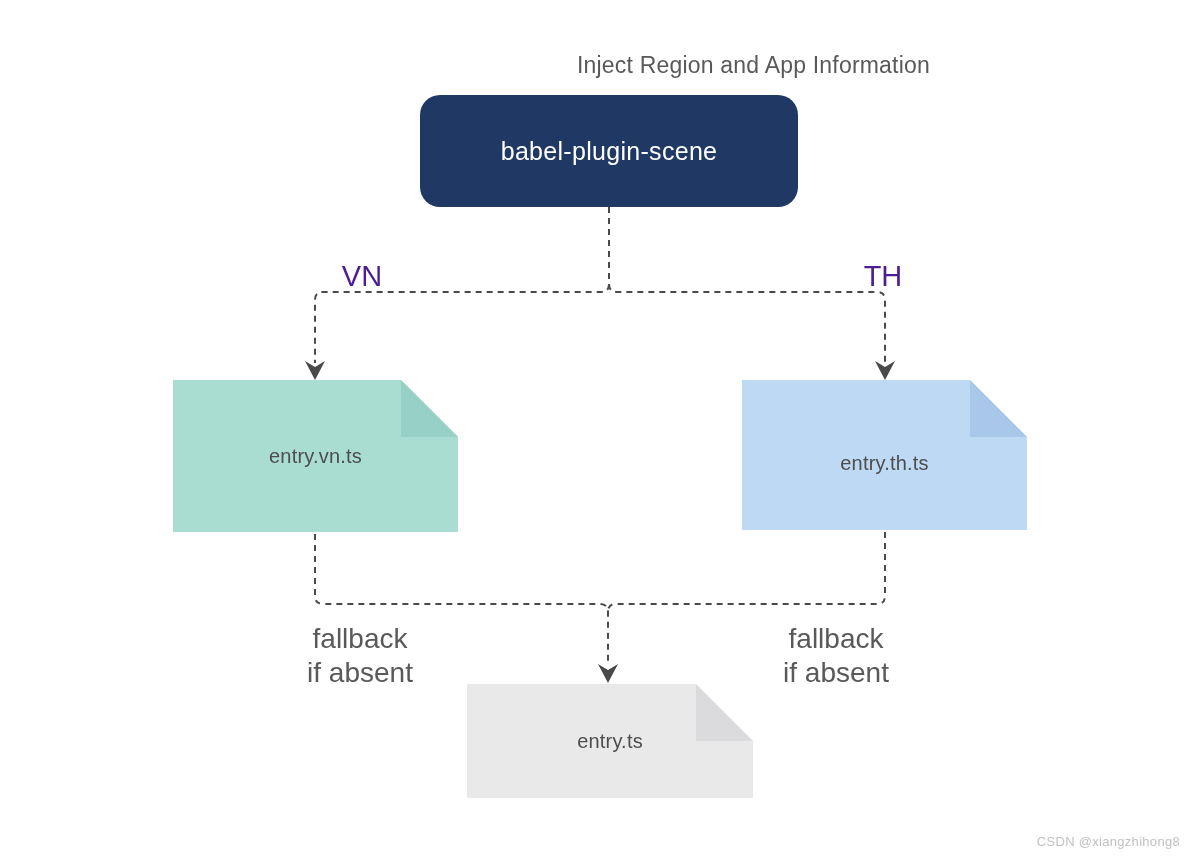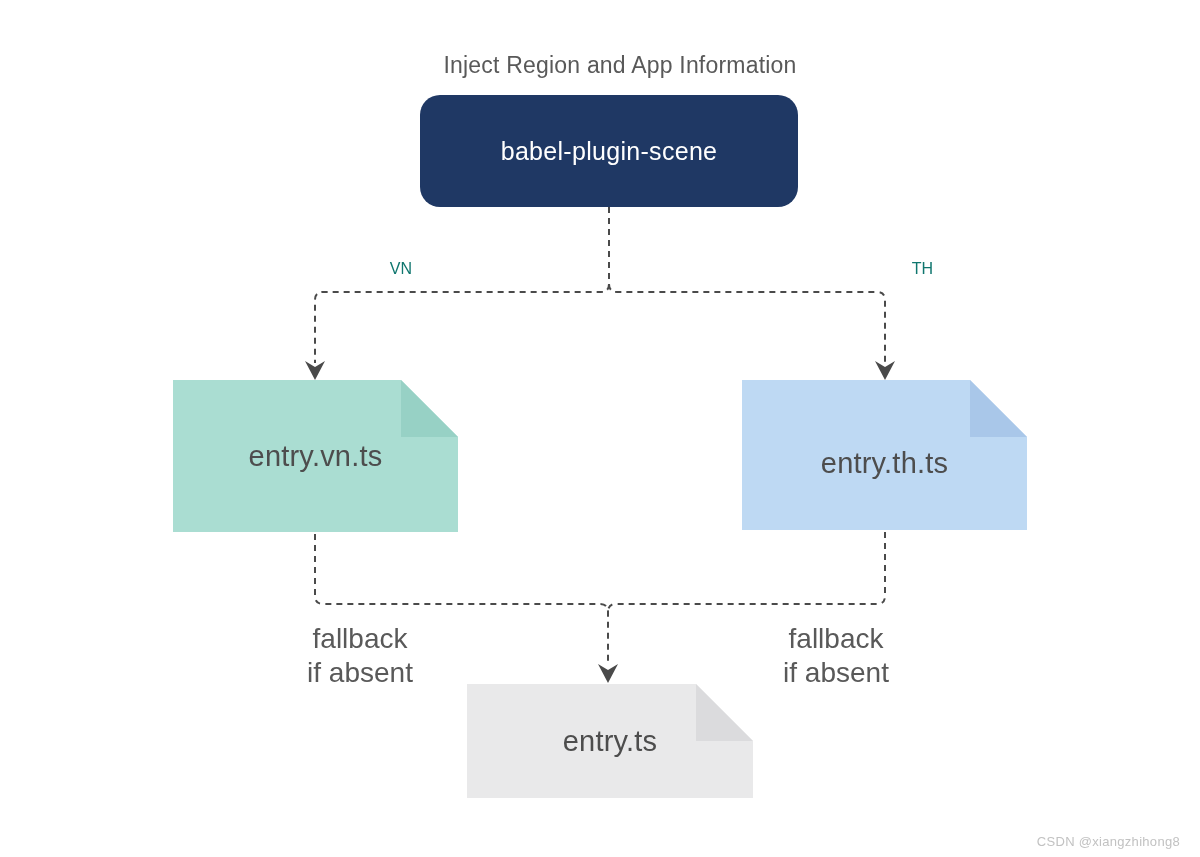--- a/index.html
+++ b/index.html
@@ -7,53 +7,53 @@
     position: relative;
     width: 1200px;
     height: 857px;
     background: #ffffff;
     font-family: "Liberation Sans", sans-serif;
     overflow: hidden;
   }
   .abs { position: absolute; }
   .diagram-title {
     left: 310px; top: 52px; width: 620px;
-    text-align: center;
+    text-align: right;
     font-size: 23px;
     color: #595959;
     letter-spacing: 0.2px;
   }
   .plugin-box {
     left: 420px; top: 95px; width: 378px; height: 112px;
     border-radius: 20px;
     display: flex; align-items: center; justify-content: center;
   }
   .plugin-box span {
     color: #ffffff;
     font-size: 25px;
     font-weight: 500;
     letter-spacing: 0.3px;
   }
   .branch-label {
     width: 100px;
-    text-align: right;
-    font-size: 16px;
-    color: #0f766e;
+    text-align: center;
+    font-size: 29px;
+    color: #4c1d95;
   }
   .branch-vn { left: 312px; top: 260px; }
   .branch-th { left: 833px; top: 260px; }
   .file-node { display: block; }
   .file-vn { left: 173px; top: 380px; width: 285px; height: 152px; }
   .file-th { left: 742px; top: 380px; width: 285px; height: 166px; }
   .file-default { left: 467px; top: 684px; width: 286px; height: 114px; }
   .file-node svg { position: absolute; left: 0; top: 0; }
   .file-label {
     position: absolute; left: 0; top: 0; right: 0; bottom: 0;
     display: flex; align-items: center; justify-content: center;
-    font-size: 29px;
+    font-size: 20px;
     color: #4d4d4d;
     letter-spacing: 0.2px;
   }
   .fallback-label {
     width: 170px;
     text-align: center;
     font-size: 28px;
     color: #595959;
     line-height: 34px;
   }

